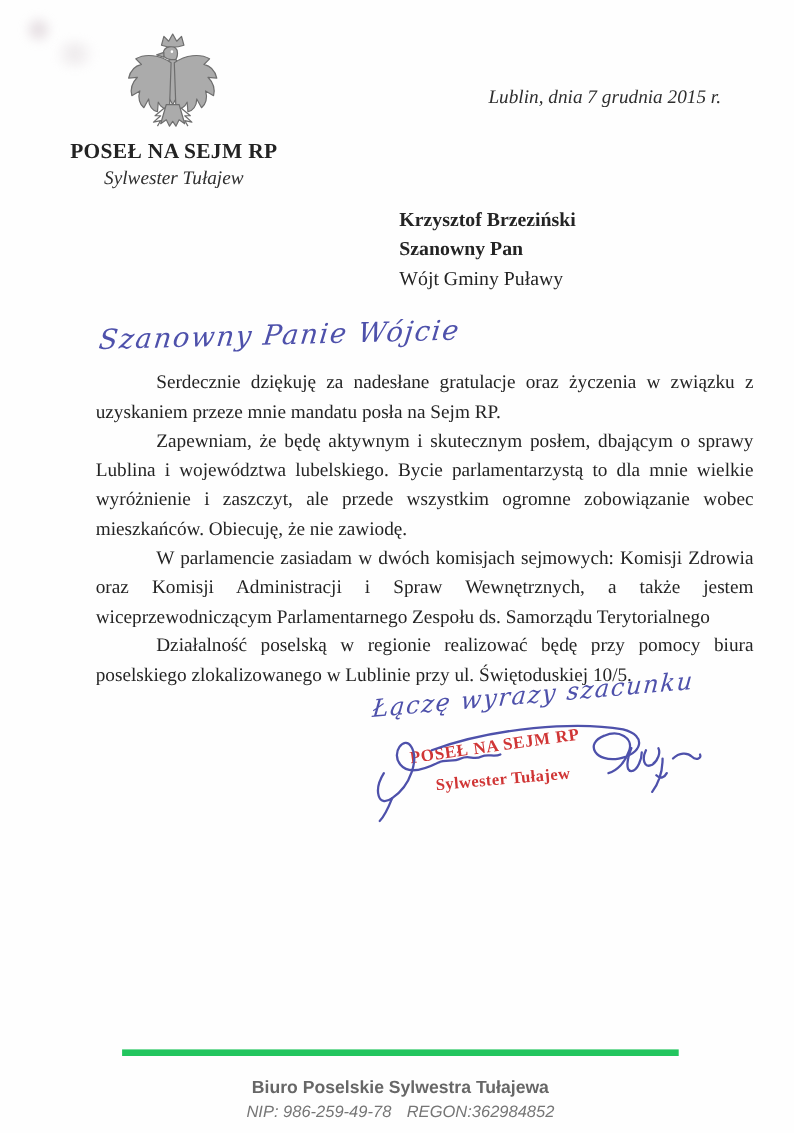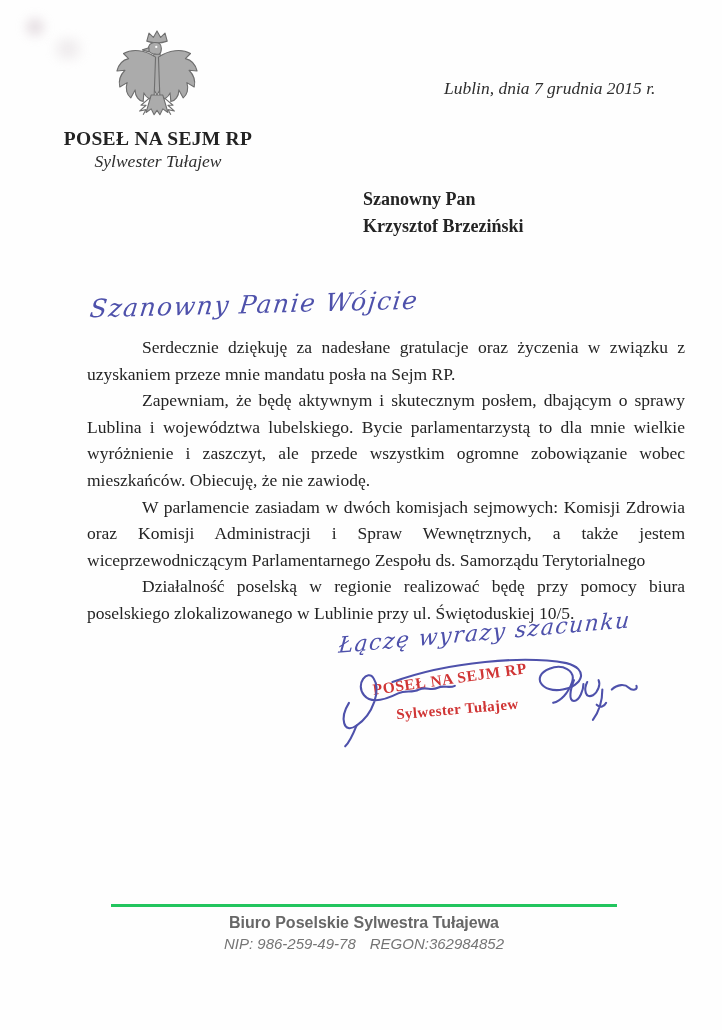--- a/index.html
+++ b/index.html
@@ -49,26 +49,26 @@
     font-size:22px;letter-spacing:1.5px;
     transform:rotate(-5deg) skewX(-10deg);
   }
   .stamp{position:absolute;color:#d03535;font-family:"Liberation Serif", serif;white-space:nowrap;}
   .stamp-l1{left:372px;top:670px;font-weight:bold;font-size:15.5px;letter-spacing:.6px;transform:rotate(-8deg);}
   .stamp-l2{left:396px;top:701px;font-weight:bold;font-size:15px;letter-spacing:.4px;transform:rotate(-5deg);}
   .signature-svg{position:absolute;left:328px;top:648px;width:318px;height:104px;}
 
   
   .footer{
-    position:absolute;left:111px;top:904px;width:506px;
-    border-top:3px solid #22c55e;
+    position:absolute;left:111px;top:954px;width:506px;
+    border-top:6px solid #22c55e;
     text-align:center;
     font-family:"Liberation Sans", sans-serif;
     color:#6e6e6e;
-    padding-top:7px;
+    padding-top:21px;
   }
   .footer .f1{font-weight:bold;font-size:16px;color:#676767;}
   .footer .f2,.footer .f3{font-style:italic;font-size:15px;margin-top:3px;color:#757575;}
   .footer .f4{font-size:15px;margin-top:3px;color:#6e6e6e;}
   .footer .gap{display:inline-block;width:26px;}
   .footer .gap2{display:inline-block;width:14px;}
 </style>
 </head>
 <body>
 
@@ -93,22 +93,23 @@
   </svg>
 
   <div class="sender-block">
     <div class="sender-title">POSEŁ NA SEJM RP</div>
     <div class="sender-name">Sylwester Tułajew</div>
   </div>
 
   <div class="date-line">Lublin, dnia 7 grudnia 2015 r.</div>
 
   <div class="addressee">
+    <div class="b">Krzysztof Brzeziński</div>
     <div class="b">Szanowny Pan</div>
-    <div class="b">Krzysztof Brzeziński</div>
+    <div>Wójt Gminy Puławy</div>
   </div>
 
   <div class="hw hw-greeting">Szanowny Panie Wójcie</div>
 
   <div class="body-text">
     <p>Serdecznie dziękuję za nadesłane gratulacje oraz życzenia w związku z uzyskaniem przeze mnie mandatu posła na Sejm RP.</p>
     <p>Zapewniam, że będę aktywnym i skutecznym posłem, dbającym o sprawy Lublina i województwa lubelskiego. Bycie parlamentarzystą to dla mnie wielkie wyróżnienie i zaszczyt, ale przede wszystkim ogromne zobowiązanie wobec mieszkańców. Obiecuję, że nie zawiodę.</p>
     <p>W parlamencie zasiadam w dwóch komisjach sejmowych: Komisji Zdrowia oraz Komisji Administracji i Spraw Wewnętrznych, a także jestem wiceprzewodniczącym Parlamentarnego Zespołu ds. Samorządu Terytorialnego</p>
     <p>Działalność poselską w regionie realizować będę przy pomocy biura poselskiego zlokalizowanego w Lublinie przy ul. Świętoduskiej 10/5.</p>
   </div>

